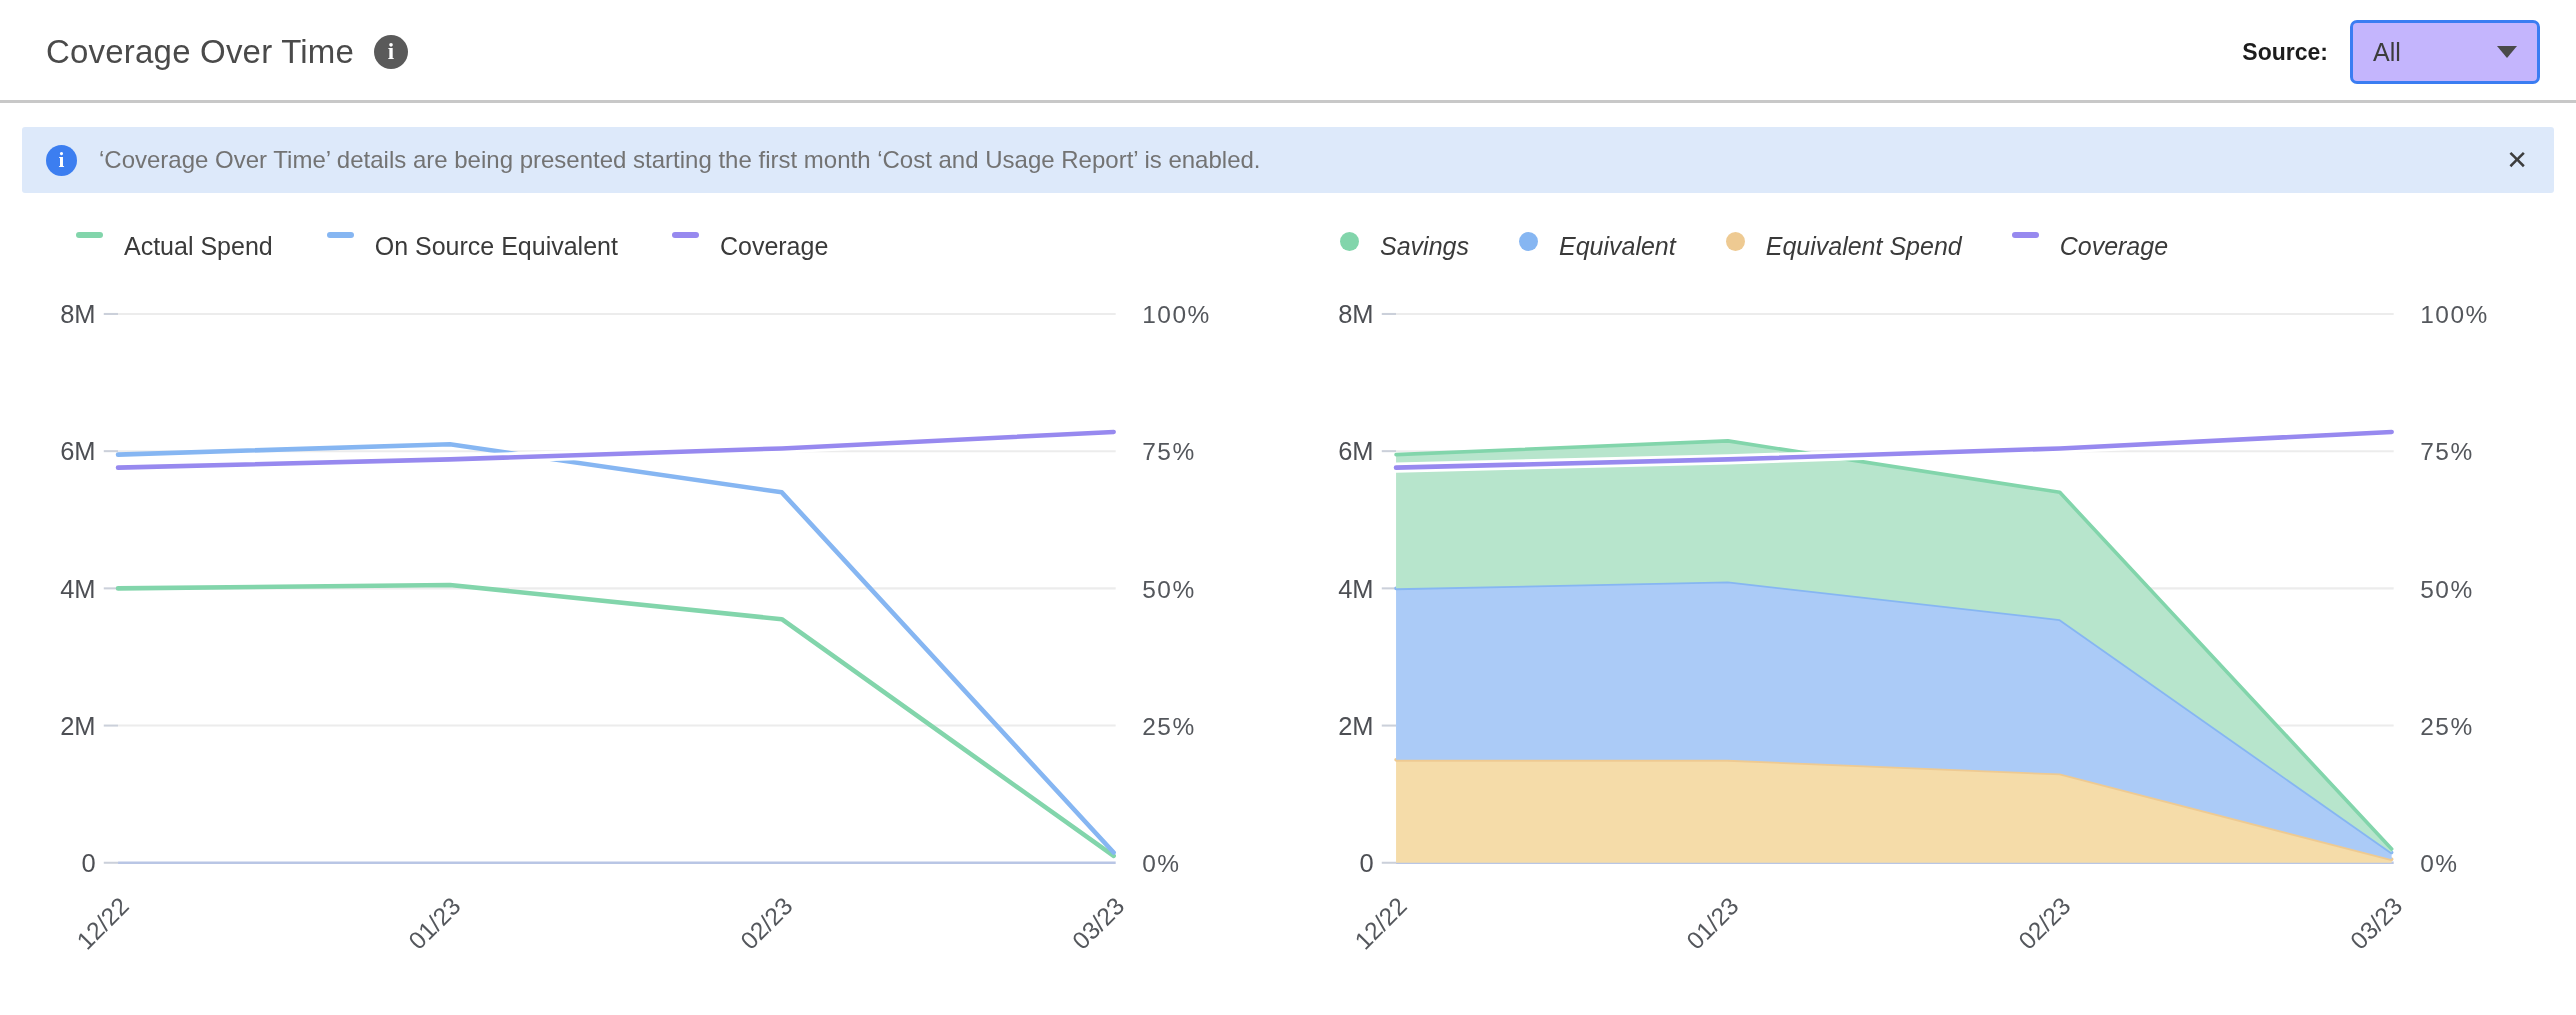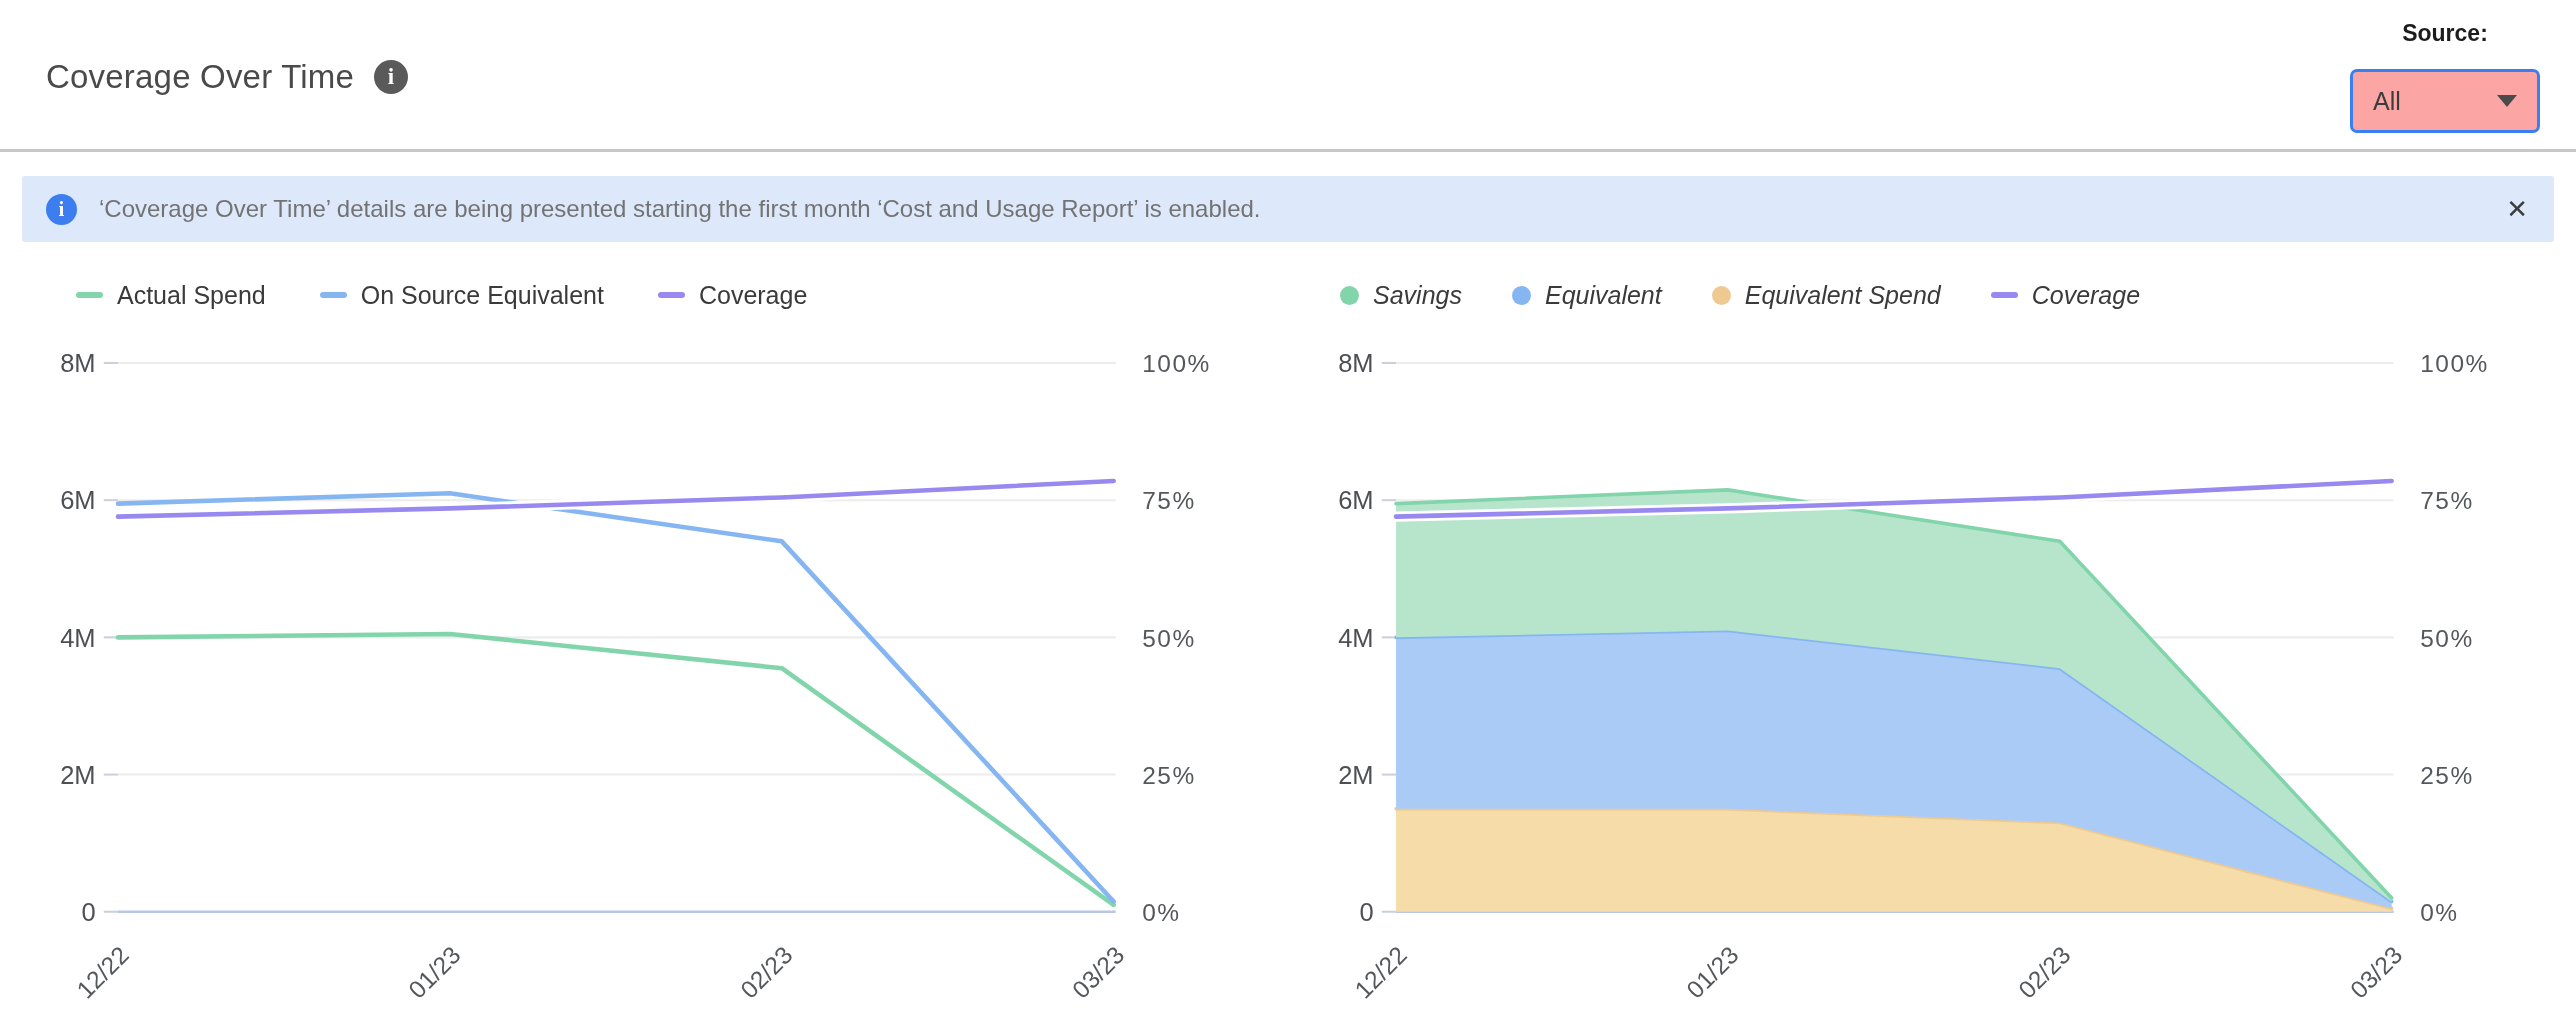--- a/index.html
+++ b/index.html
@@ -4,23 +4,23 @@
 <style>
   html,body{margin:0;padding:0;background:#ffffff;font-family:"Liberation Sans",sans-serif;}
   body{width:2576px;height:1015px;overflow:hidden;}
 
   
   .header{display:flex;align-items:center;padding:20px 36px 16px 46px;}
   .title{font-size:33px;font-weight:400;color:#4a4a4a;letter-spacing:0.2px;}
   .info-badge{width:34px;height:34px;border-radius:50%;background:#5a5a5a;color:#fff;
     display:flex;align-items:center;justify-content:center;margin-left:20px;
     font-family:"Liberation Serif",serif;font-weight:700;font-size:23px;cursor:pointer;}
-  .header-right{margin-left:auto;display:flex;align-items:center;gap:22px;flex-direction:column;}
+  .header-right{margin-left:auto;display:flex;align-items:center;gap:22px;}
   .source-label{font-size:23px;font-weight:700;color:#1c1c1c;}
-  .dropdown{width:190px;height:64px;border:3px solid #3b7df2;border-radius:7px;background:#fca5a5;
+  .dropdown{width:190px;height:64px;border:3px solid #3b7df2;border-radius:7px;background:#c4b5fd;
     display:flex;align-items:center;padding:0 20px;box-sizing:border-box;cursor:pointer;}
   .dropdown-value{font-size:25px;color:#3c3c3c;}
   .caret{margin-left:auto;width:0;height:0;border-left:10px solid transparent;
     border-right:10px solid transparent;border-top:12px solid #4a4a4a;}
 
   .divider{height:3px;background:#c8c8c8;width:100%;}
 
   
   .banner{margin:24px 22px 0 22px;height:66px;background:#dde9fa;border-radius:3px;
     display:flex;align-items:center;padding:0 26px 0 24px;}
@@ -28,21 +28,21 @@
     display:flex;align-items:center;justify-content:center;
     font-family:"Liberation Serif",serif;font-weight:700;font-size:21px;}
   .banner-text{margin-left:22px;font-size:24px;color:#737373;}
   .banner-close{margin-left:auto;font-size:26px;color:#3d3d3d;cursor:pointer;line-height:1;}
 
   
   .charts-row{display:flex;margin-top:34px;padding:0 14px;gap:8px;}
   .chart-panel{flex:1;min-width:0;}
   .legend{display:flex;align-items:center;gap:54px;height:38px;padding-left:62px;}
   .legend.right{padding-left:48px;gap:50px;font-style:italic;}
-  .legend-item{display:flex;align-items:center;gap:14px;font-size:25px;color:#3a3a3a;cursor:pointer;}
+  .legend-item{display:flex;align-items:flex-start;gap:21px;font-size:25px;color:#3a3a3a;cursor:pointer;}
   .marker-dash{width:27px;height:6px;border-radius:3px;}
   .marker-circle{width:19px;height:19px;border-radius:50%;}
   .chart-svg{width:100%;display:block;}
 </style>
 </head>
 <body>
 
 <div class="header">
   <span class="title">Coverage Over Time</span>
   <span class="info-badge">i</span>

